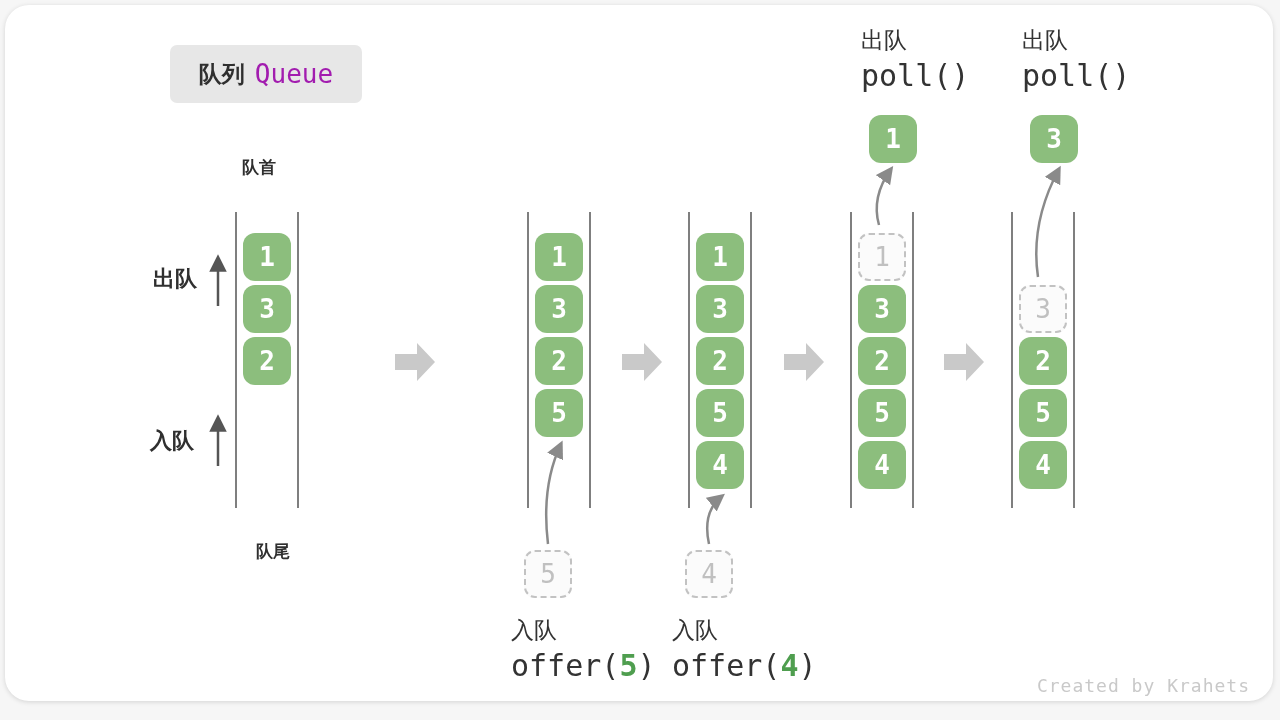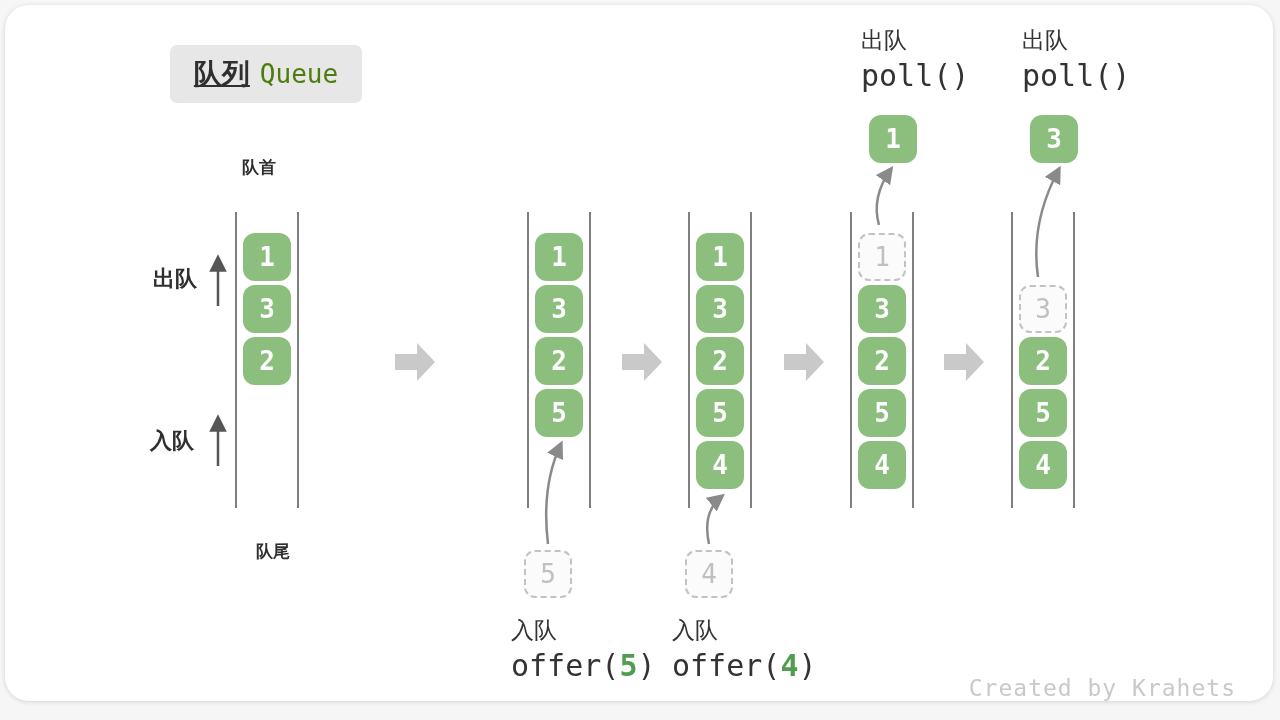--- a/index.html
+++ b/index.html
@@ -15,22 +15,22 @@
     background:#ffffff;border-radius:24px;
     box-shadow:0 1px 5px rgba(0,0,0,.14);
   }
   .abs{position:absolute;}
   
   #title-box{
     left:170px;top:45px;width:192px;height:58px;
     background:var(--title-bg);border-radius:7px;
     display:flex;align-items:center;justify-content:center;gap:10px;
   }
-  #title-zh{font-size:28px;font-weight:bold;color:#2f2f2f;text-decoration:underline;}
-  #title-en{font-family:"DejaVu Sans Mono","Liberation Mono",monospace;font-size:26px;color:#4d7c0f;}
+  #title-zh{font-size:23px;font-weight:bold;color:#2f2f2f;}
+  #title-en{font-family:"DejaVu Sans Mono","Liberation Mono",monospace;font-size:26px;color:#a21caf;}
   
   .end-label{font-size:17px;font-weight:bold;color:#2f2f2f;}
   .side-label{font-size:22px;font-weight:bold;color:#2f2f2f;}
   
   .box{
     width:48px;height:48px;border-radius:12px;
     background:var(--box-green);
     display:flex;align-items:center;justify-content:center;
     color:#ffffff;font-family:"DejaVu Sans Mono","Liberation Mono",monospace;
     font-size:26px;font-weight:bold;
@@ -45,23 +45,23 @@
   }
   
   .op{line-height:1.0;}
   .op .op-zh{font-size:23px;color:#333333;margin-bottom:9px;}
   .op .op-code{
     font-family:"DejaVu Sans Mono","Liberation Mono",monospace;
     font-size:30px;color:#333333;
   }
   .op .op-arg{color:var(--accent-green);font-weight:bold;}
   #watermark{
-    right:44px;top:675px;
+    right:30px;top:675px;
     font-family:"DejaVu Sans Mono","Liberation Mono",monospace;
-    font-size:23px;color:var(--watermark);letter-spacing:1px;
+    font-size:18px;color:var(--watermark);letter-spacing:1px;
   }
   svg{position:absolute;left:0;top:0;}
 </style>
 </head>
 <body>
 
 <div id="canvas">
   <div id="card" class="abs"></div>
 
   <svg id="overlay" width="1280" height="720">

